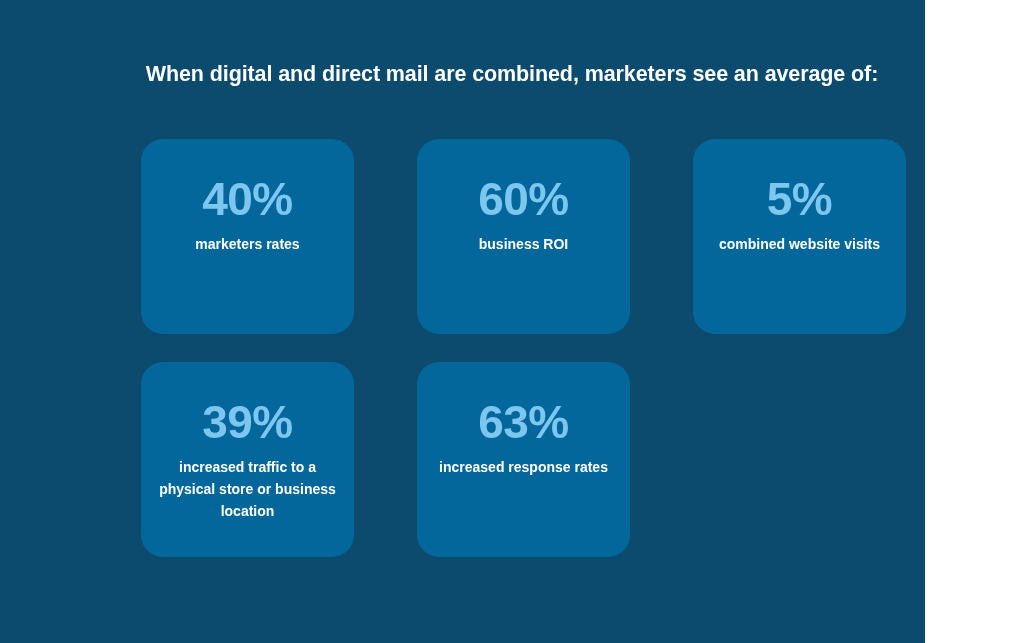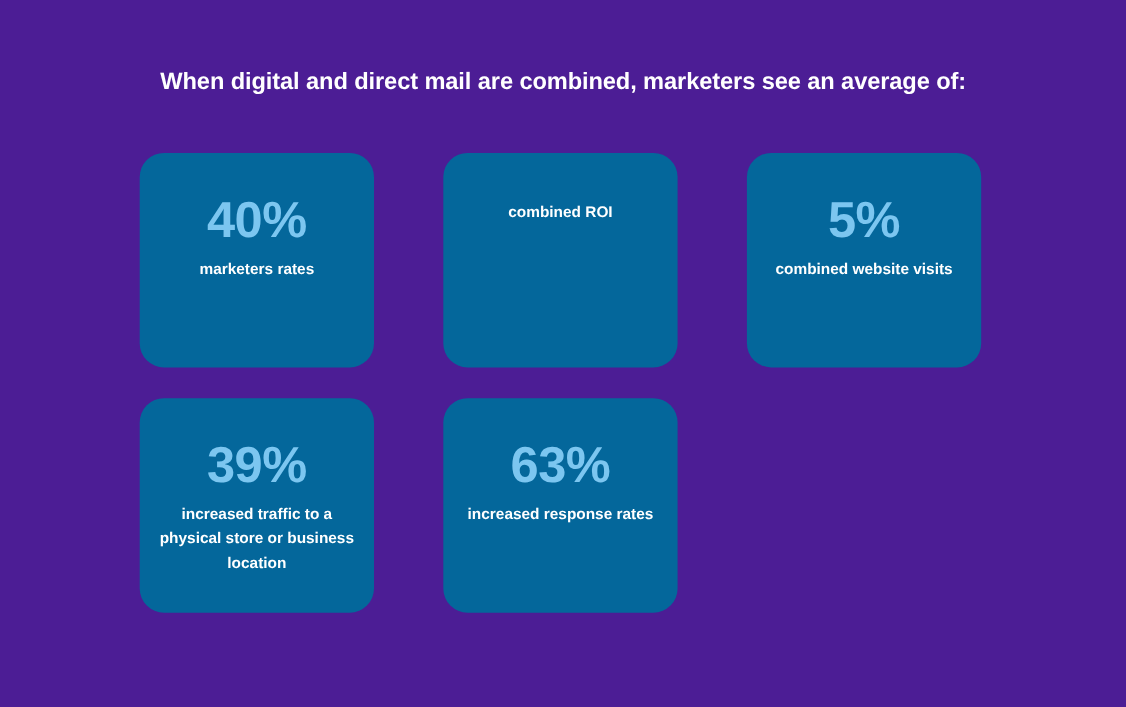--- a/index.html
+++ b/index.html
@@ -10,44 +10,44 @@
   body {
     width: 1024px;
     height: 643px;
     overflow: hidden;
     font-family: "Liberation Sans", sans-serif;
     -webkit-font-smoothing: antialiased;
   }
 
   .infographic {
     position: relative;
-    width: 1024px;
+    width: 925px;
     height: 643px;
-    background: #4c1d95;
+    background: #0c4a6e;
     box-sizing: border-box;
   }
 
   .headline {
     position: absolute;
     top: 60px;
     left: 0;
     width: 1024px;
     text-align: center;
     color: #ffffff;
     font-size: 21.5px;
     font-weight: bold;
     letter-spacing: -0.1px;
     line-height: 28px;
     white-space: nowrap;
   }
 
   .card-grid {
     position: absolute;
     top: 139px;
-    left: 127px;
+    left: 141px;
     width: 765px;
     display: flex;
     flex-wrap: wrap;
     column-gap: 63px;
     row-gap: 28px;
   }
 
   .stat-card {
     width: 213px;
     height: 195px;
@@ -87,21 +87,22 @@
   <div class="headline">When digital and direct mail are combined, marketers see an average of:</div>
 
   <div class="card-grid">
 
     <div class="stat-card">
       <div class="stat-value">40%</div>
       <div class="stat-label">marketers rates</div>
     </div>
 
     <div class="stat-card">
-      <div class="stat-label">combined ROI</div>
+      <div class="stat-value">60%</div>
+      <div class="stat-label">business ROI</div>
     </div>
 
     <div class="stat-card">
       <div class="stat-value">5%</div>
       <div class="stat-label">combined website visits</div>
     </div>
 
     <div class="stat-card">
       <div class="stat-value">39%</div>
       <div class="stat-label">increased traffic to a physical store or business location</div>

